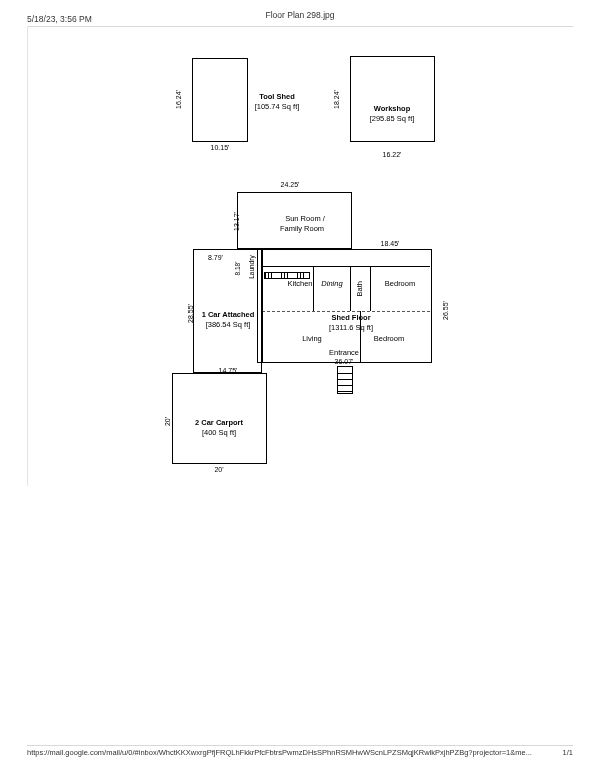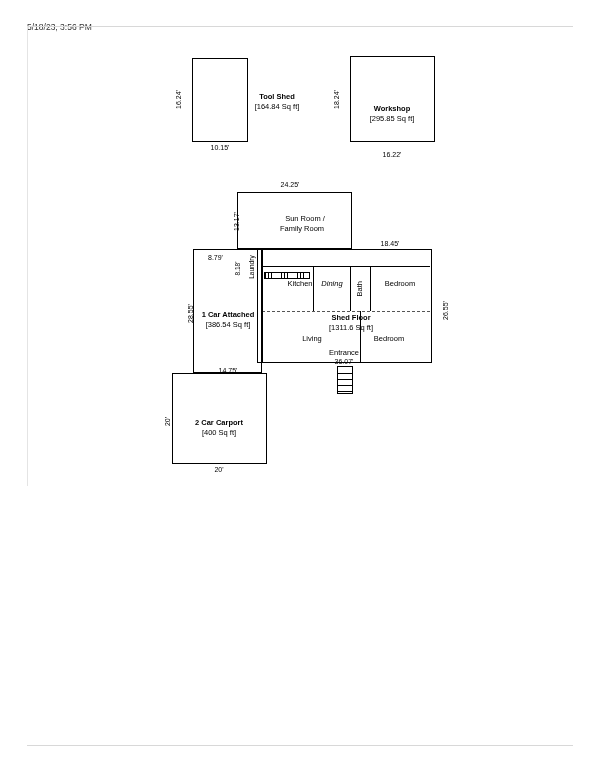--- a/index.html
+++ b/index.html
@@ -25,21 +25,21 @@
 
   
   .print-header {
     position: absolute;
     top: 10px; left: 0; right: 0;
     height: 14px;
     font-size: 8.5px;
     color: #333;
   }
   .print-header .date {
-    position: absolute; left: 27px; top: 12px;
+    position: absolute; left: 27px; top: 4px;
     white-space: nowrap;
   }
   .print-header .title {
     position: absolute; left: 0; right: 0; top: 0;
     text-align: center;
   }
   .print-footer {
     position: absolute;
     left: 0; right: 0; bottom: 14px;
     height: 14px;
@@ -158,29 +158,30 @@
       );
   }
 </style>
 </head>
 <body>
 
 <div class="page">
 
   <div class="print-header">
     <span class="date">5/18/23, 3:56 PM</span>
+    <span class="title">Floor Plan 298.jpg</span>
   </div>
   <div class="rule-top"></div>
   <div class="left-margin-line"></div>
 
   <div class="canvas">
 
     <div class="room" style="left:192px; top:58px; width:56px; height:84px;"></div>
     <div class="lbl bold center" style="left:277px; top:92px;">Tool Shed</div>
-    <div class="lbl center" style="left:277px; top:102px;">[164.84 Sq ft]</div>
+    <div class="lbl center" style="left:277px; top:102px;">[105.74 Sq ft]</div>
     <div class="dim center" style="left:220px; top:144px;">10.15'</div>
     <div class="dim vert" style="left:169px; top:96px;">16.24'</div>
 
     <div class="room" style="left:350px; top:56px; width:85px; height:86px;"></div>
     <div class="lbl bold center" style="left:392px; top:104px;">Workshop</div>
     <div class="lbl center" style="left:392px; top:114px;">[295.85 Sq ft]</div>
     <div class="dim center" style="left:392px; top:151px;">16.22'</div>
     <div class="dim vert" style="left:327px; top:96px;">18.24'</div>
 
     <div class="room" style="left:237px; top:192px; width:115px; height:57px;"></div>
@@ -232,14 +233,18 @@
 
     <div class="room" style="left:172px; top:373px; width:95px; height:91px;"></div>
     <div class="lbl bold center" style="left:219px; top:418px;">2 Car Carport</div>
     <div class="lbl center" style="left:219px; top:428px;">[400 Sq ft]</div>
     <div class="dim center" style="left:219px; top:466px;">20'</div>
     <div class="dim vert" style="left:163px; top:418px;">20'</div>
 
   </div>
 
   <div class="rule-bottom"></div>
+  <div class="print-footer">
+    <span class="url">https://mail.google.com/mail/u/0/#inbox/WhctKKXwxrgPfjFRQLhFkkrPfcFbtrsPwmzDHsSPhnRSMHwWScnLPZSMqjKRwlkPxjhPZBg?projector=1&amp;me...</span>
+    <span class="pages">1/1</span>
+  </div>
 
 </div>
 
 </body></html>

